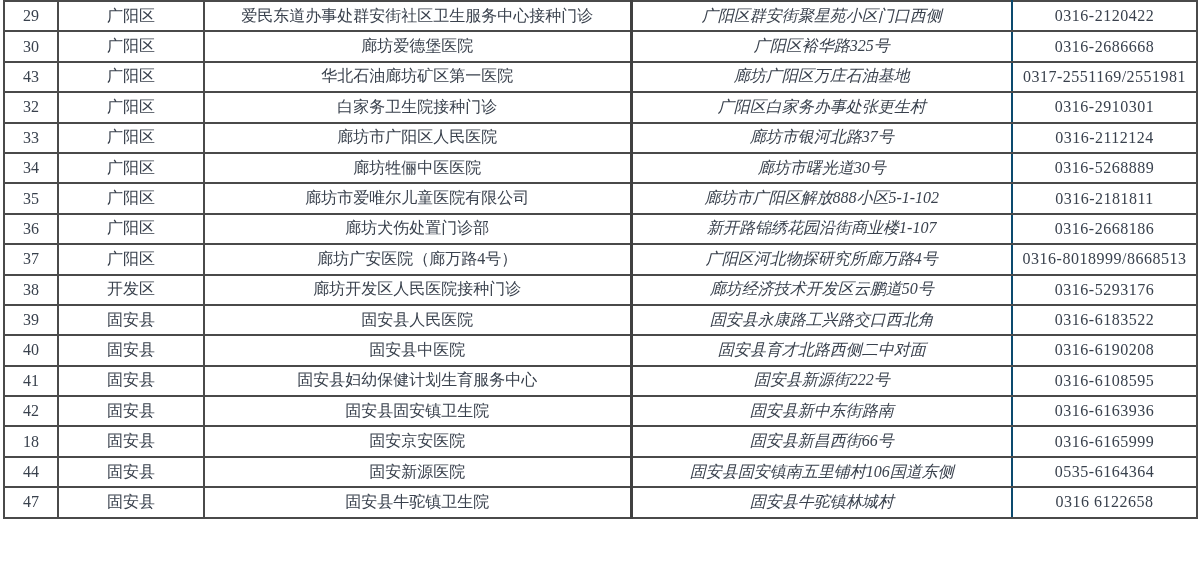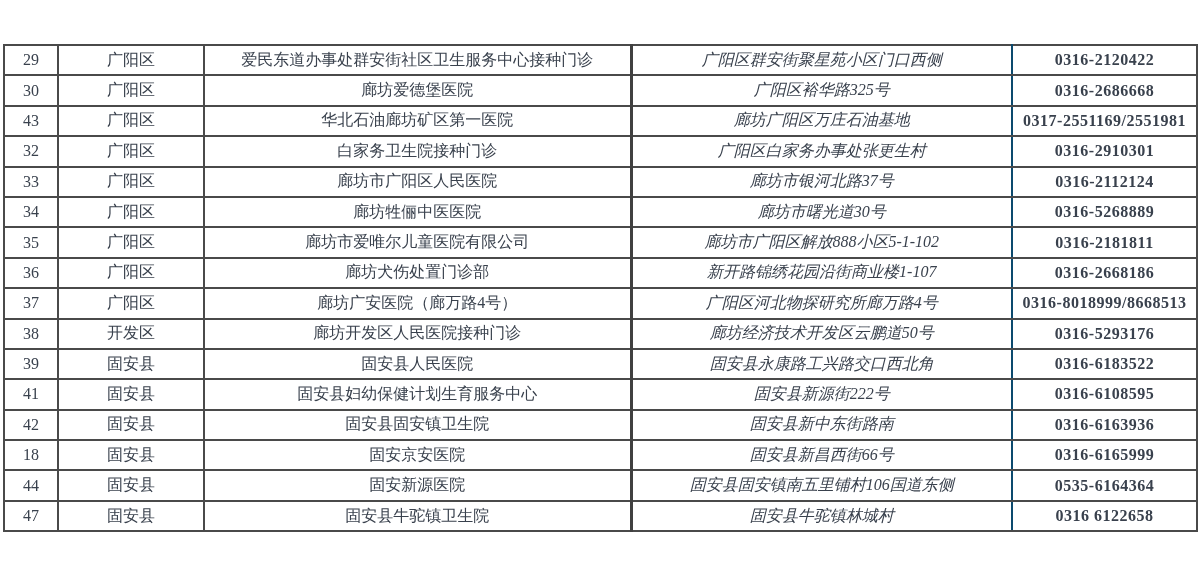--- a/index.html
+++ b/index.html
@@ -16,21 +16,20 @@
   .sheet {
     position: absolute;
     left: 3px;
     top: 0;
     width: 1193px;
   }
   table.clinic-table {
     border-collapse: collapse;
     table-layout: fixed;
     width: 1193px;
-    margin-top: 44px;
   }
   table.clinic-table td {
     height: 28.4px;
     padding: 0 2px;
     text-align: center;
     vertical-align: middle;
     font-size: 16px;
     color: #39414d;
     border-top: 2px solid #4a4a4a;
     border-bottom: 2px solid #4a4a4a;
@@ -41,21 +40,21 @@
   col.c-no       { width: 54px; }
   col.c-district { width: 146px; }
   col.c-name     { width: 427px; }
   col.c-address  { width: 381px; }
   col.c-phone    { width: 185px; }
 
   td.col-no       { border-left: 2px solid #4a4a4a; border-right: 2px solid #4a4a4a; }
   td.col-district { border-right: 2px solid #4a4a4a; }
   td.col-name     { border-right: 3px solid #404040; }   
   td.col-address  { border-right: 2px solid #0c4a6e; font-style: italic; }
-  td.col-phone    { border-right: 2px solid #4a4a4a; letter-spacing: 0.5px; font-weight: bold; }
+  td.col-phone    { border-right: 2px solid #4a4a4a; letter-spacing: 0.5px; }
 </style>
 </head>
 <body>
 
 <div class="sheet">
   <table class="clinic-table">
     <colgroup>
       <col class="c-no">
       <col class="c-district">
       <col class="c-name">
@@ -134,20 +133,27 @@
           <td class="col-phone">0316-5293176</td>
         </tr>
         <tr>
           <td class="col-no">39</td>
           <td class="col-district">固安县</td>
           <td class="col-name">固安县人民医院</td>
           <td class="col-address">固安县永康路工兴路交口西北角</td>
           <td class="col-phone">0316-6183522</td>
         </tr>
         <tr>
+          <td class="col-no">40</td>
+          <td class="col-district">固安县</td>
+          <td class="col-name">固安县中医院</td>
+          <td class="col-address">固安县育才北路西侧二中对面</td>
+          <td class="col-phone">0316-6190208</td>
+        </tr>
+        <tr>
           <td class="col-no">41</td>
           <td class="col-district">固安县</td>
           <td class="col-name">固安县妇幼保健计划生育服务中心</td>
           <td class="col-address">固安县新源街222号</td>
           <td class="col-phone">0316-6108595</td>
         </tr>
         <tr>
           <td class="col-no">42</td>
           <td class="col-district">固安县</td>
           <td class="col-name">固安县固安镇卫生院</td>

